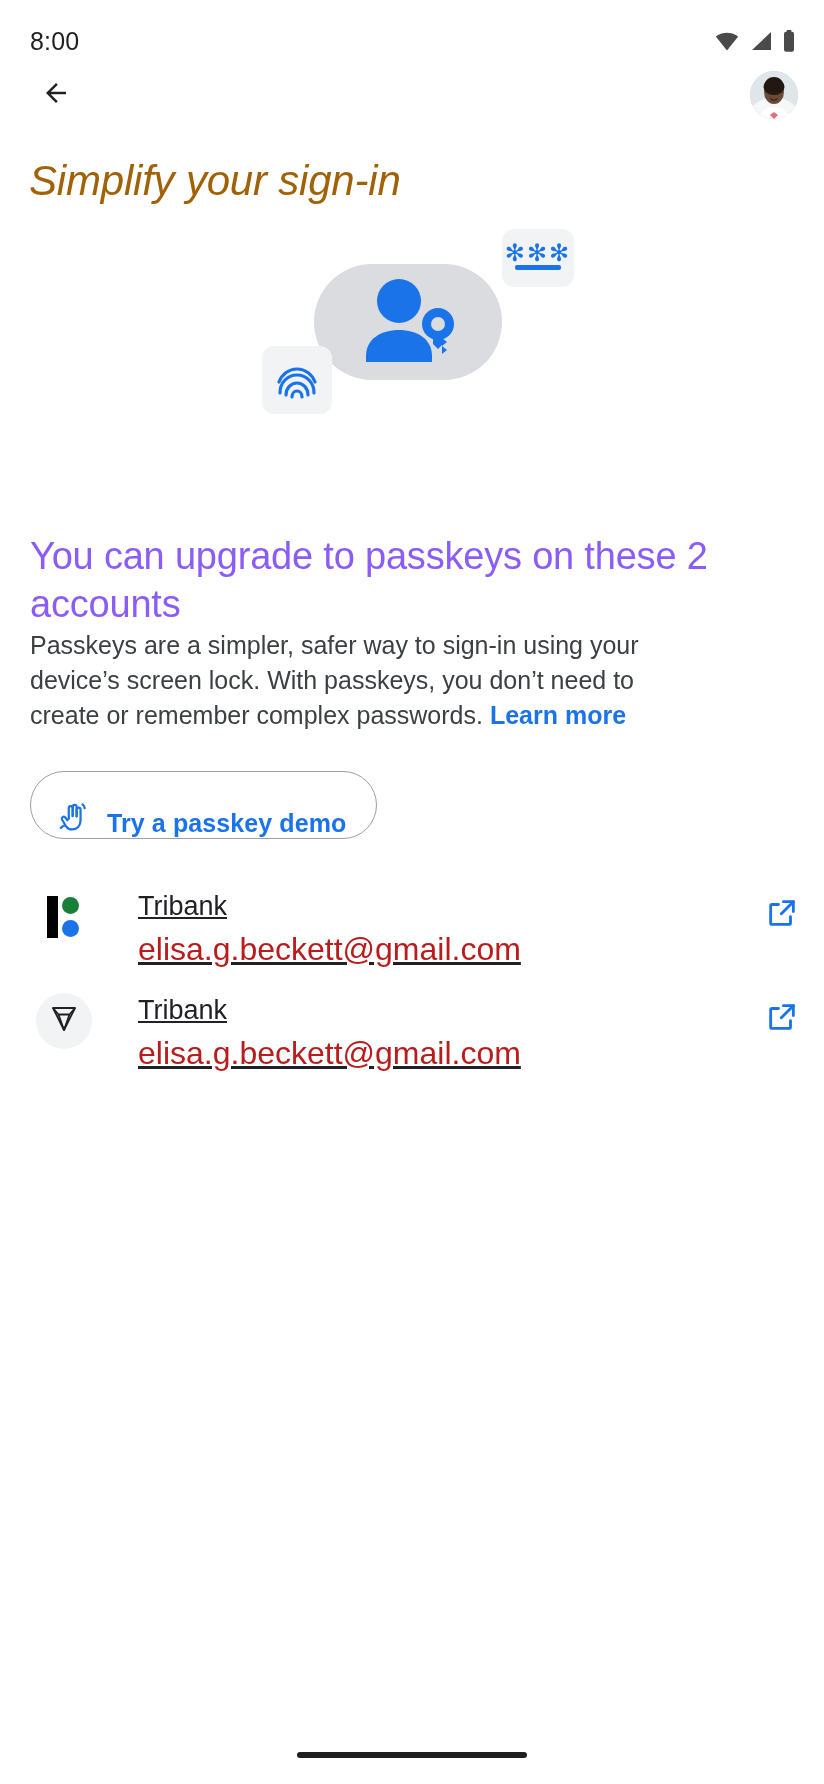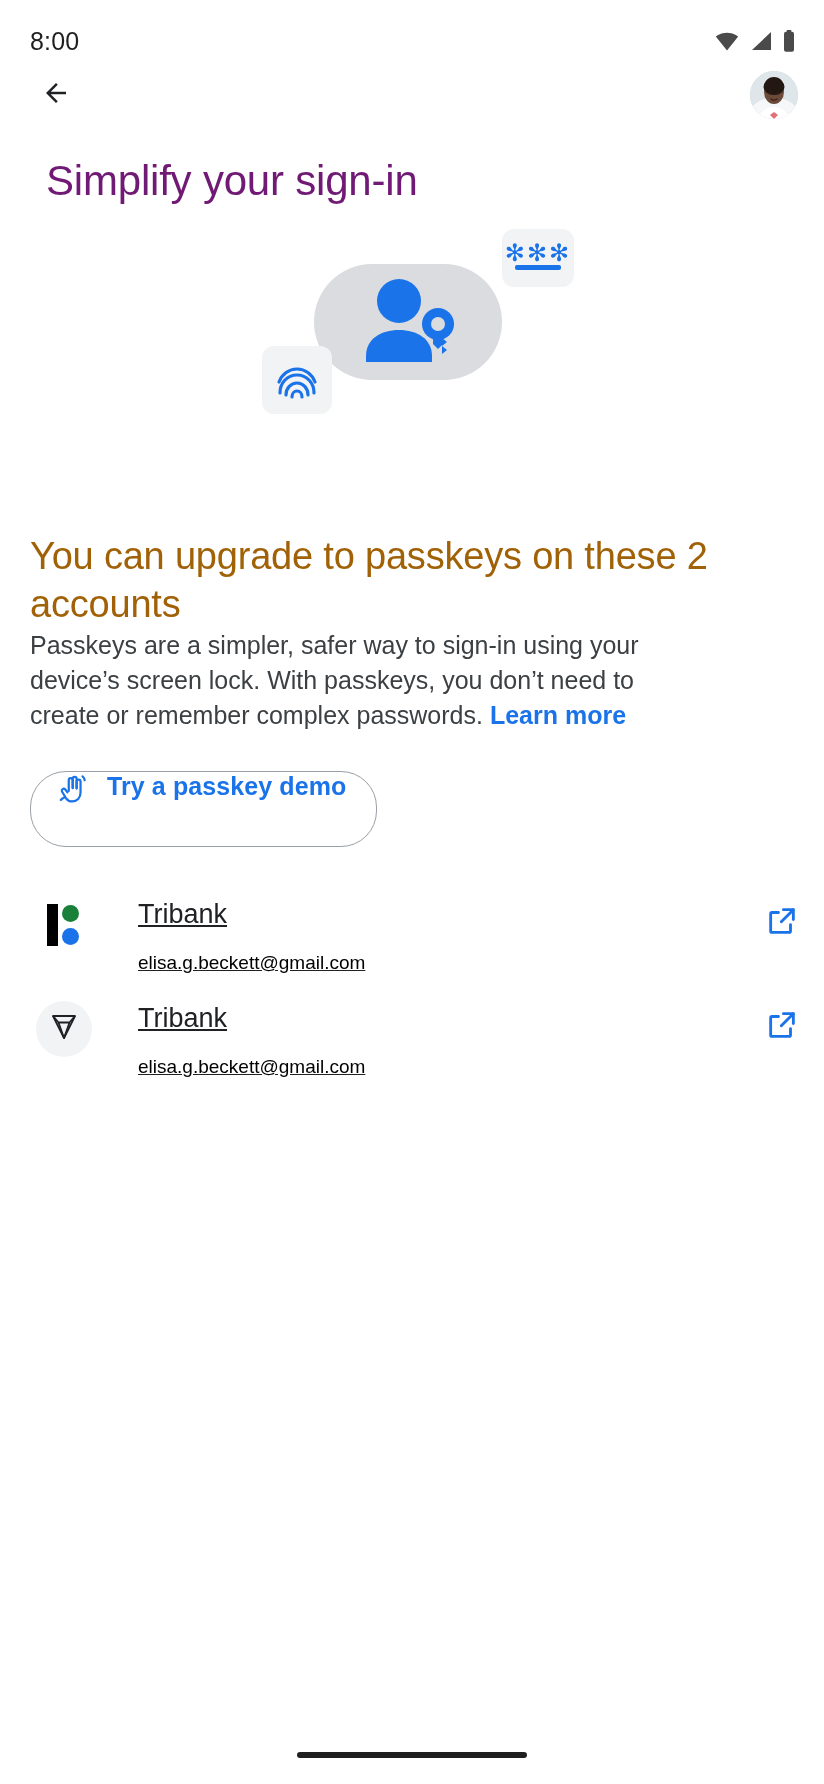--- a/index.html
+++ b/index.html
@@ -63,23 +63,24 @@
     position: relative;
     cursor: pointer;
     flex: none;
   }
 
   
   .page-title {
     font-size: 42px;
     line-height: 50px;
     font-weight: 400;
-    color: #701a75;
-    padding: 22px 30px 0 46px;
+    color: #a16207;
+    padding: 22px 30px 0 29px;
     letter-spacing: -0.2px;
+    font-style: italic;
   }
 
   
   .hero {
     height: 270px;
     position: relative;
     margin-top: 14px;
   }
   .hero-inner {
     position: absolute;
@@ -146,21 +147,21 @@
     justify-content: center;
   }
 
   
   .content {
     padding: 0 30px;
   }
   .headline {
     font-size: 38px;
     line-height: 48px;
-    color: #a16207;
+    color: #8b5cf6;
     font-weight: 400;
     margin-top: 42px;
     letter-spacing: -0.2px;
   }
   .body-text {
     font-size: 25px;
     line-height: 35px;
     color: #3c4043;
     max-width: 612px;
     letter-spacing: 0px;
@@ -168,23 +169,23 @@
   .learn-more {
     color: #1a73e8;
     font-weight: 700;
     cursor: pointer;
   }
 
   
   .demo-button {
     margin: 38px 0 0 0;
     display: inline-flex;
-    align-items: flex-start;
+    align-items: flex-end;
     gap: 16px;
-    height: 76px;
+    height: 68px;
     padding: 0 30px 0 26px;
     border: 1px solid #9aa0a6;
     border-radius: 36px;
     background: #ffffff;
     cursor: pointer;
     box-sizing: border-box;
   }
   .demo-button-label {
     color: #1a73e8;
     font-size: 25px;
@@ -257,24 +258,24 @@
     flex: 1;
     margin-left: 46px;
     min-width: 0;
   }
   .account-name {
     font-size: 27px;
     line-height: 34px;
     color: #202124;
   }
   .account-email {
-    font-size: 19px;
+    font-size: 32px;
     line-height: 32px;
-    color: #000000;
-    margin-top: 16px;
+    color: #b91c1c;
+    margin-top: 10px;
   }
   .open-link {
     width: 48px;
     height: 48px;
     flex: none;
     display: flex;
     align-items: center;
     justify-content: center;
     cursor: pointer;
   }

